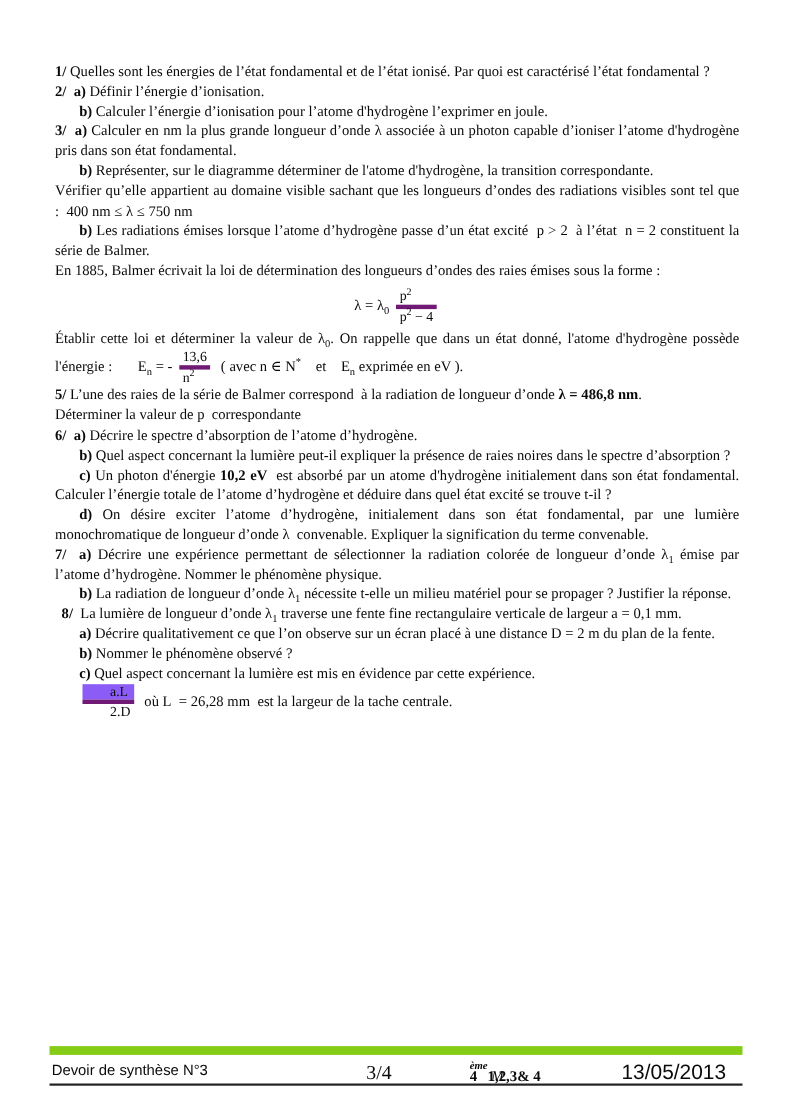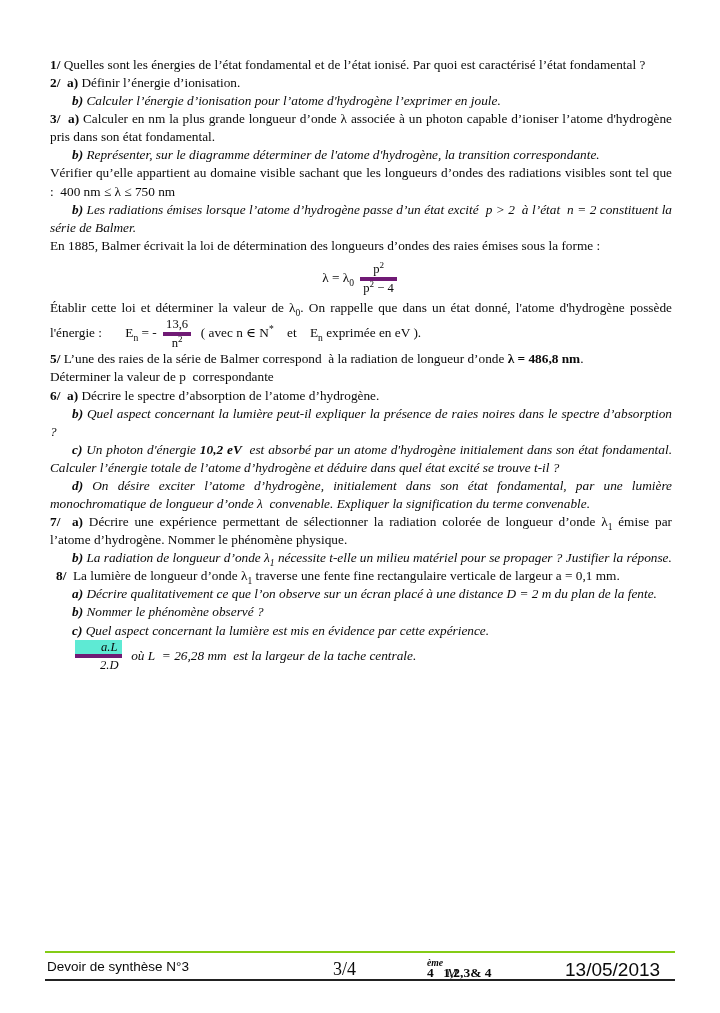--- a/index.html
+++ b/index.html
@@ -4,36 +4,36 @@
 <style>
   html,body{margin:0;padding:0;}
   body{
     width:720px;height:1013px;position:relative;background:#ffffff;
     font-family:"Liberation Serif","DejaVu Serif",serif;
     color:#0a0a0a;overflow:hidden;
   }
   .content{position:absolute;left:50px;right:48px;top:56px;font-size:13.3px;line-height:1.36;}
   p.para{margin:0;text-align:justify;}
   .mt{margin-top:16px;}
-  .ind{text-indent:22px;font-style:italic;}
+  .ind{text-indent:22px;}
   .ind-sm{text-indent:6px;}
   .b{font-weight:700;}
   .i{font-style:italic;}
   sub,sup{line-height:0;font-size:0.72em;}
   .formula-row{text-align:center;margin:7px 0 3px;}
   .frac{
     display:inline-flex;flex-direction:column;vertical-align:middle;
-    text-align:center;margin:0 3px;line-height:1.18;font-size:12.6px;
+    text-align:left;margin:0 3px;line-height:1.18;font-size:12.6px;
   }
   .frac .num{padding:0 3px;}
   .frac .den{border-top:4px solid #701a75;padding:0 3px;}
-  .frac .num.hl{background:#5eead4;}
+  .frac .num.hl{background:#8b5cf6;}
   .footer{position:absolute;left:45px;right:45px;top:951px;}
   .footer-row{
-    border-top:2px solid #84cc16;border-bottom:2px solid #222;
+    border-top:8px solid #84cc16;border-bottom:2px solid #222;
     position:relative;height:26px;
   }
   .footer-row span{position:absolute;top:6px;white-space:nowrap;}
   .f-left{left:2px;font-family:"Liberation Sans","DejaVu Sans",sans-serif;font-size:13.5px;}
   .f-page{left:288px;font-size:18px;}
   .f-class{left:382px;font-size:13.5px;}
   .f-date{left:520px;font-family:"Liberation Sans","DejaVu Sans",sans-serif;font-size:19px;}
 </style>
 </head>
 <body>

